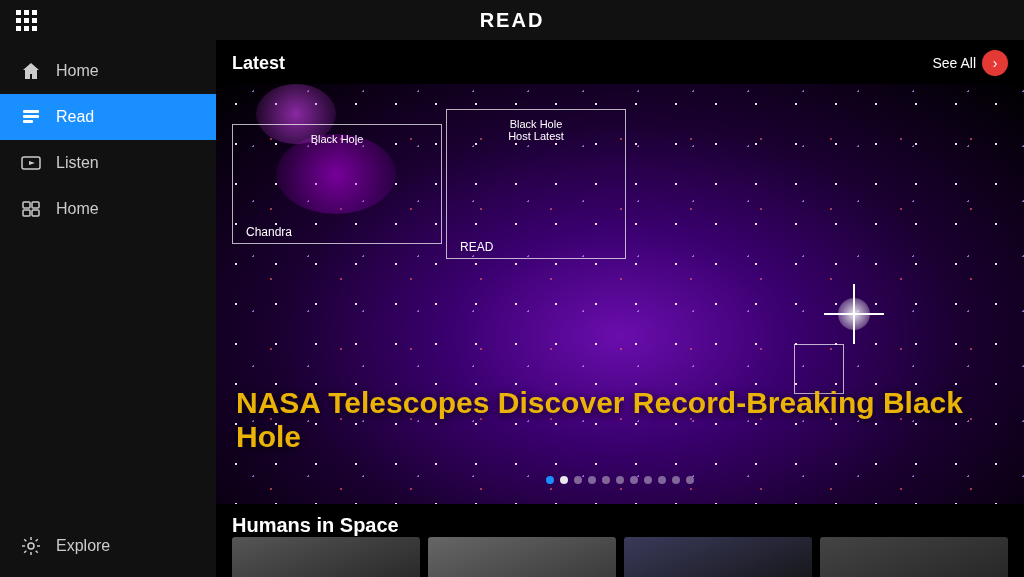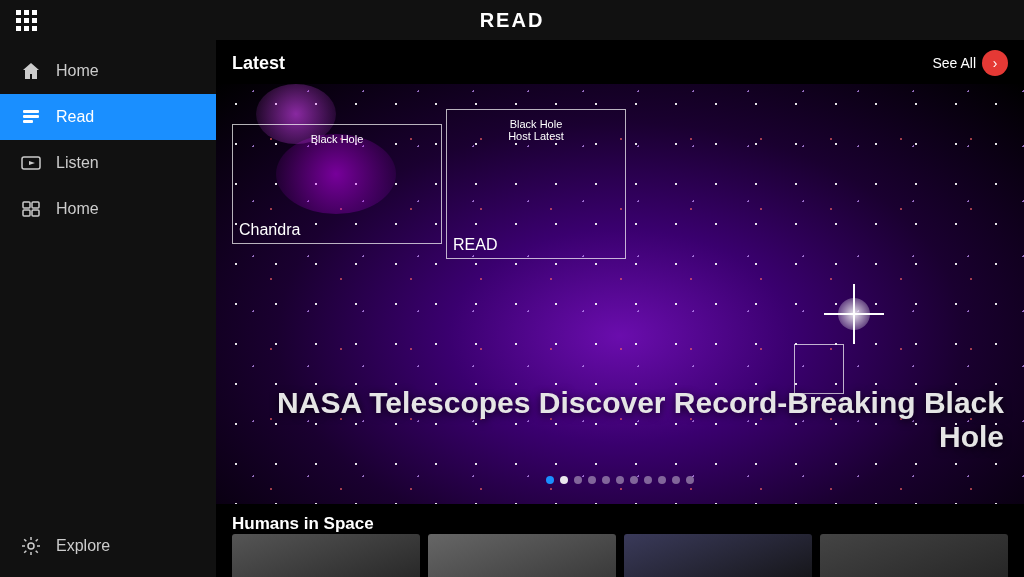--- a/index.html
+++ b/index.html
@@ -152,22 +152,22 @@
     .annotation-box {
       position: absolute;
       border: 1.5px solid rgba(255,255,255,0.7);
       color: #fff;
       font-size: 13px;
       padding-left: 10px;
     }
     .annotation-label {
       position: absolute;
       bottom: 4px;
-      left: 6px;
-      font-size: 16px;
+      left: 13px;
+      font-size: 12px;
       color: #fff;
     }
     .annotation-sublabel {
       position: absolute;
       top: 8px;
       left: 50%;
       transform: translateX(-50%);
       font-size: 11px;
       color: #fff;
       text-align: center;
@@ -234,24 +234,24 @@
       width: 60px;
       height: 2px;
       left: 0;
       top: 29px;
     }
     .hero-title {
       position: absolute;
       bottom: 50px;
       left: 0;
       right: 0;
-      text-align: right;
+      text-align: left;
       font-size: 30px;
       font-weight: bold;
-      color: #e5e5e5;
+      color: #eab308;
       padding: 0 20px;
       text-shadow: 0 2px 8px rgba(0,0,0,0.8);
     }
     
     .dots-container {
       position: absolute;
       bottom: 20px;
       left: 0;
       right: 0;
       display: flex;
@@ -266,21 +266,21 @@
       background: rgba(255,255,255,0.4);
     }
     .dot.active-blue { background: #1a8fff; }
     .dot.active-light { background: rgba(255,255,255,0.9); }
 
     
     .thumbnails-section {
       padding: 10px 16px;
     }
     .thumbnails-label {
-      font-size: 17px;
+      font-size: 20px;
       font-weight: bold;
       color: #fff;
     }
     .thumbnails-row {
       display: flex;
       gap: 8px;
     }
     .thumbnail {
       flex: 1;
       height: 60px;

